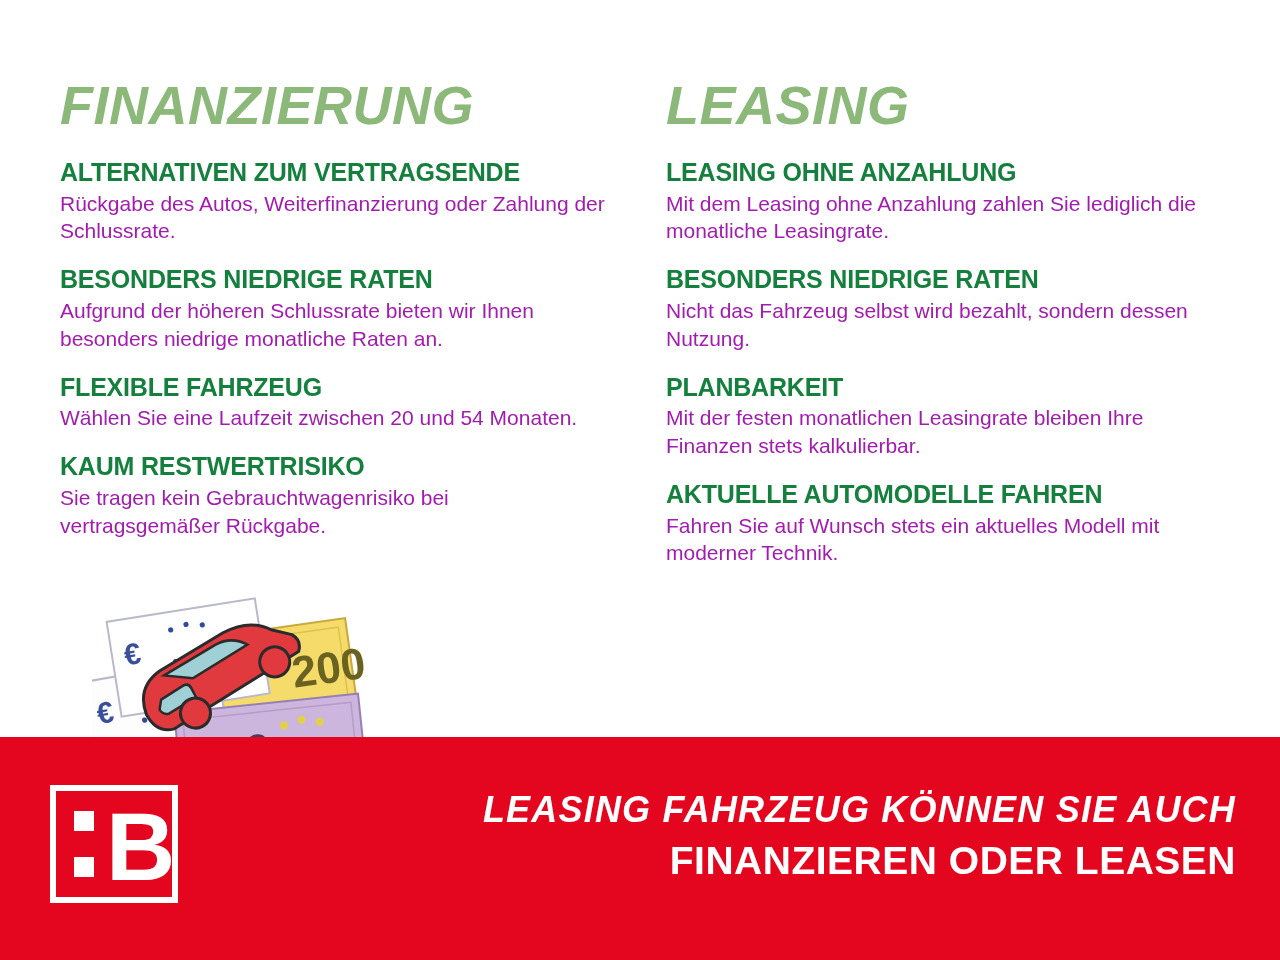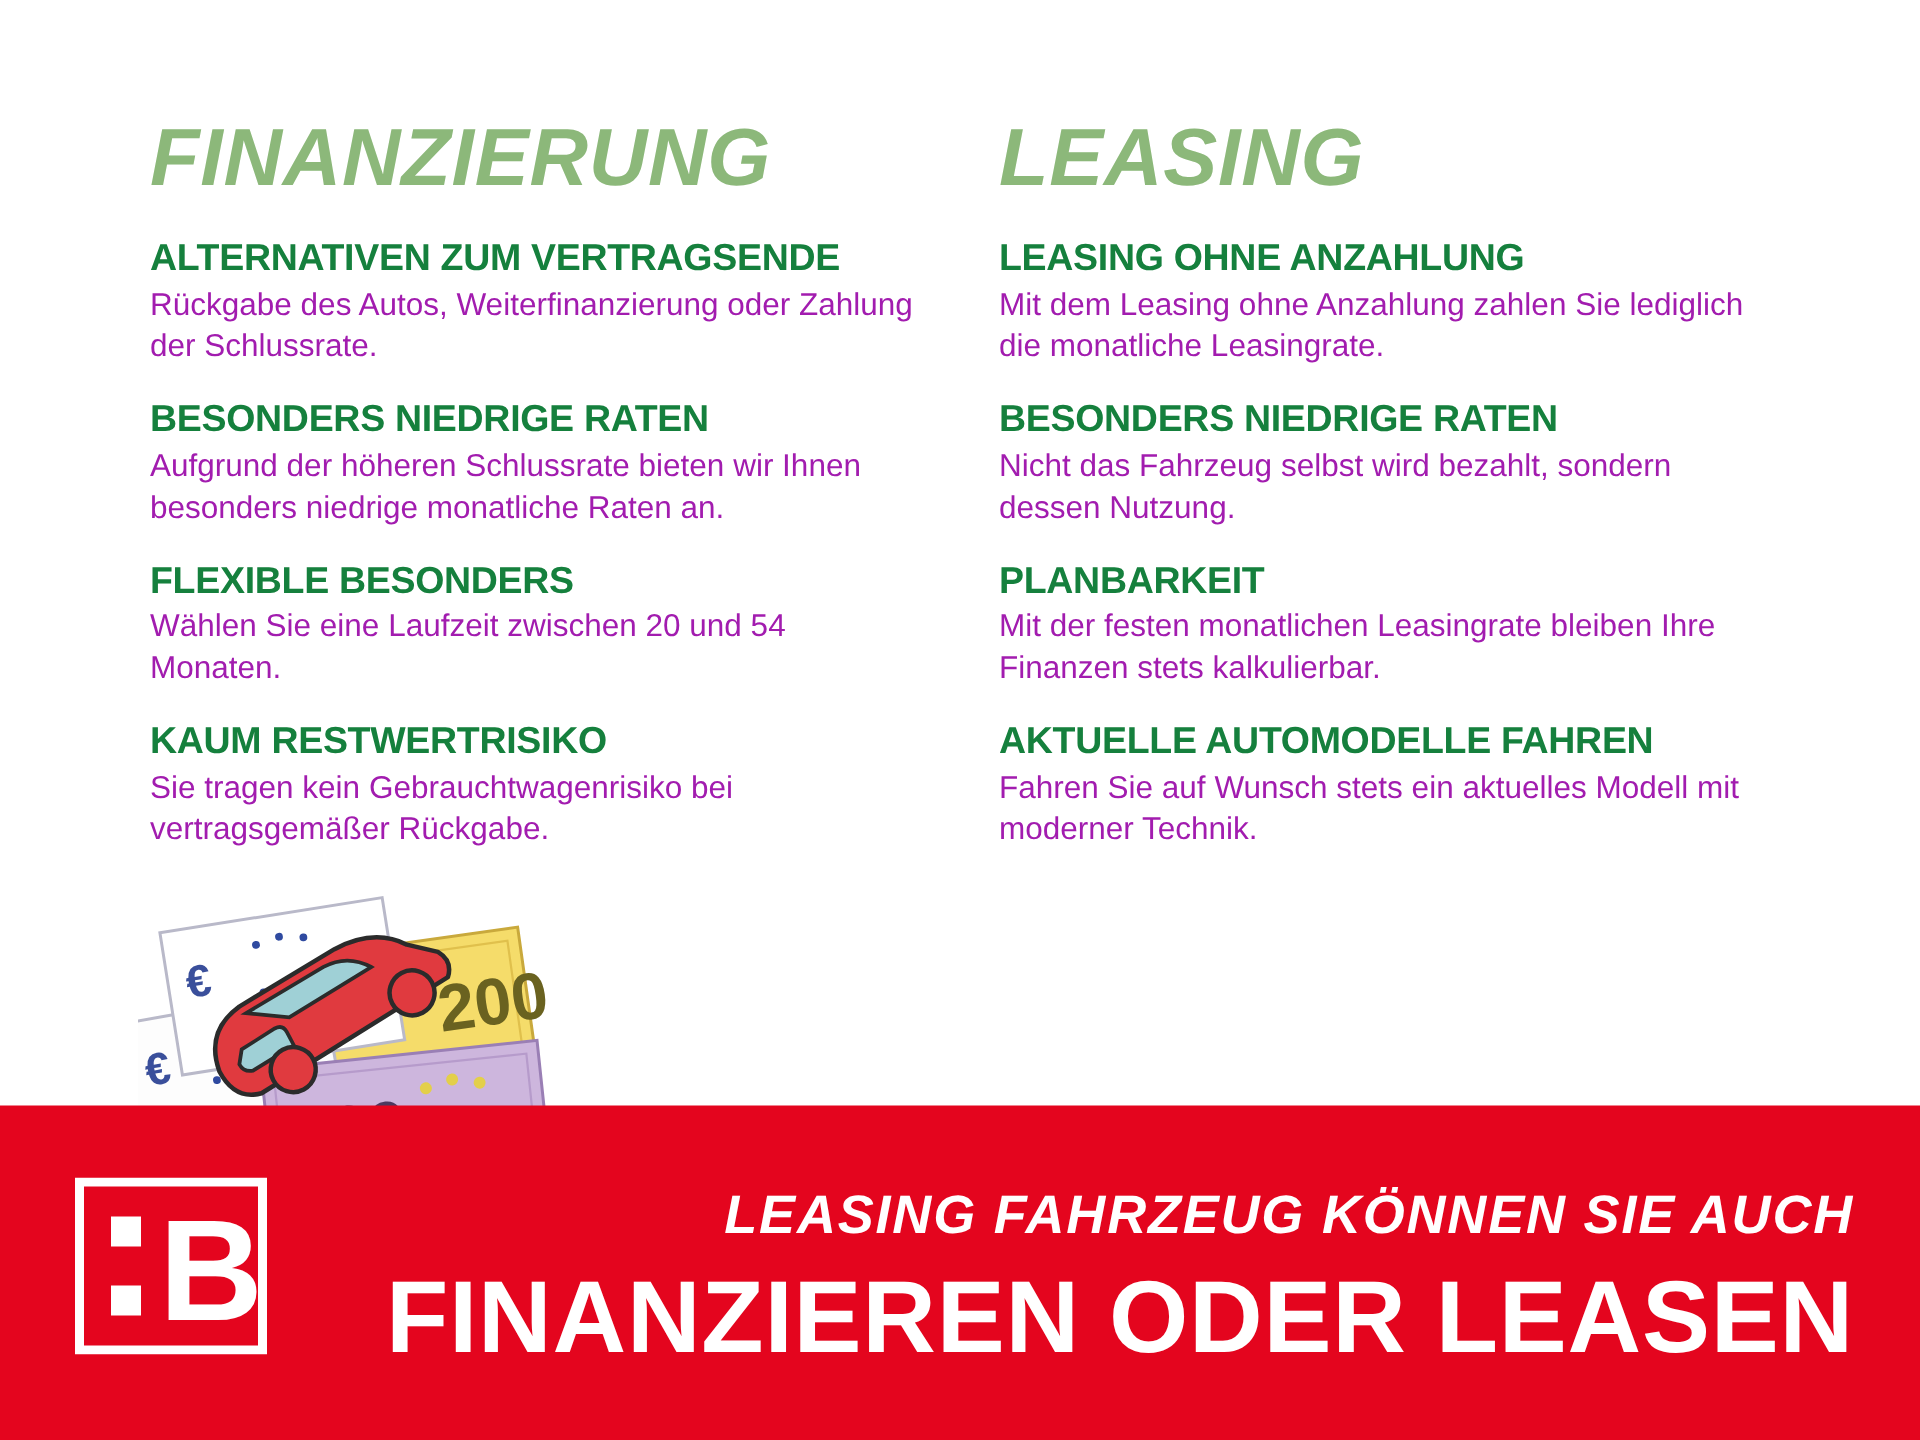--- a/index.html
+++ b/index.html
@@ -23,21 +23,21 @@
   }
 
   
   .columns {
     position: absolute;
     top: 78px;
     left: 0;
     width: 1280px;
     display: flex;
     gap: 52px;
-    padding: 0 100px;
+    padding: 0 60px;
     box-sizing: border-box;
   }
   .column {
     width: 560px;
   }
   .column.right {
     width: 560px;
   }
 
   .col-title {
@@ -96,21 +96,21 @@
     font-style: italic;
     font-weight: 700;
     letter-spacing: 1.2px;
     white-space: nowrap;
   }
   .banner-line2 {
     position: absolute;
     right: 44px;
     top: 102px;
     color: #ffffff;
-    font-size: 68px;
+    font-size: 39px;
     font-weight: 700;
     letter-spacing: 0.5px;
     white-space: nowrap;
   }
 
   
   .logo {
     position: absolute;
     left: 50px;
     top: 785px;
@@ -132,21 +132,21 @@
         <h2 class="item-title">ALTERNATIVEN ZUM VERTRAGSENDE</h2>
         <p class="item-text">Rückgabe des Autos, Weiterfinanzierung oder Zahlung der Schlussrate.</p>
       </div>
 
       <div class="item">
         <h2 class="item-title">BESONDERS NIEDRIGE RATEN</h2>
         <p class="item-text">Aufgrund der höheren Schlussrate bieten wir Ihnen besonders niedrige monatliche Raten an.</p>
       </div>
 
       <div class="item">
-        <h2 class="item-title">FLEXIBLE BESONDERS</h2>
+        <h2 class="item-title">FLEXIBLE FAHRZEUG</h2>
         <p class="item-text">Wählen Sie eine Laufzeit zwischen 20 und 54 Monaten.</p>
       </div>
 
       <div class="item">
         <h2 class="item-title">KAUM RESTWERTRISIKO</h2>
         <p class="item-text">Sie tragen kein Gebrauchtwagenrisiko bei vertragsgemäßer Rückgabe.</p>
       </div>
     </div>
 
     <div class="column right">

